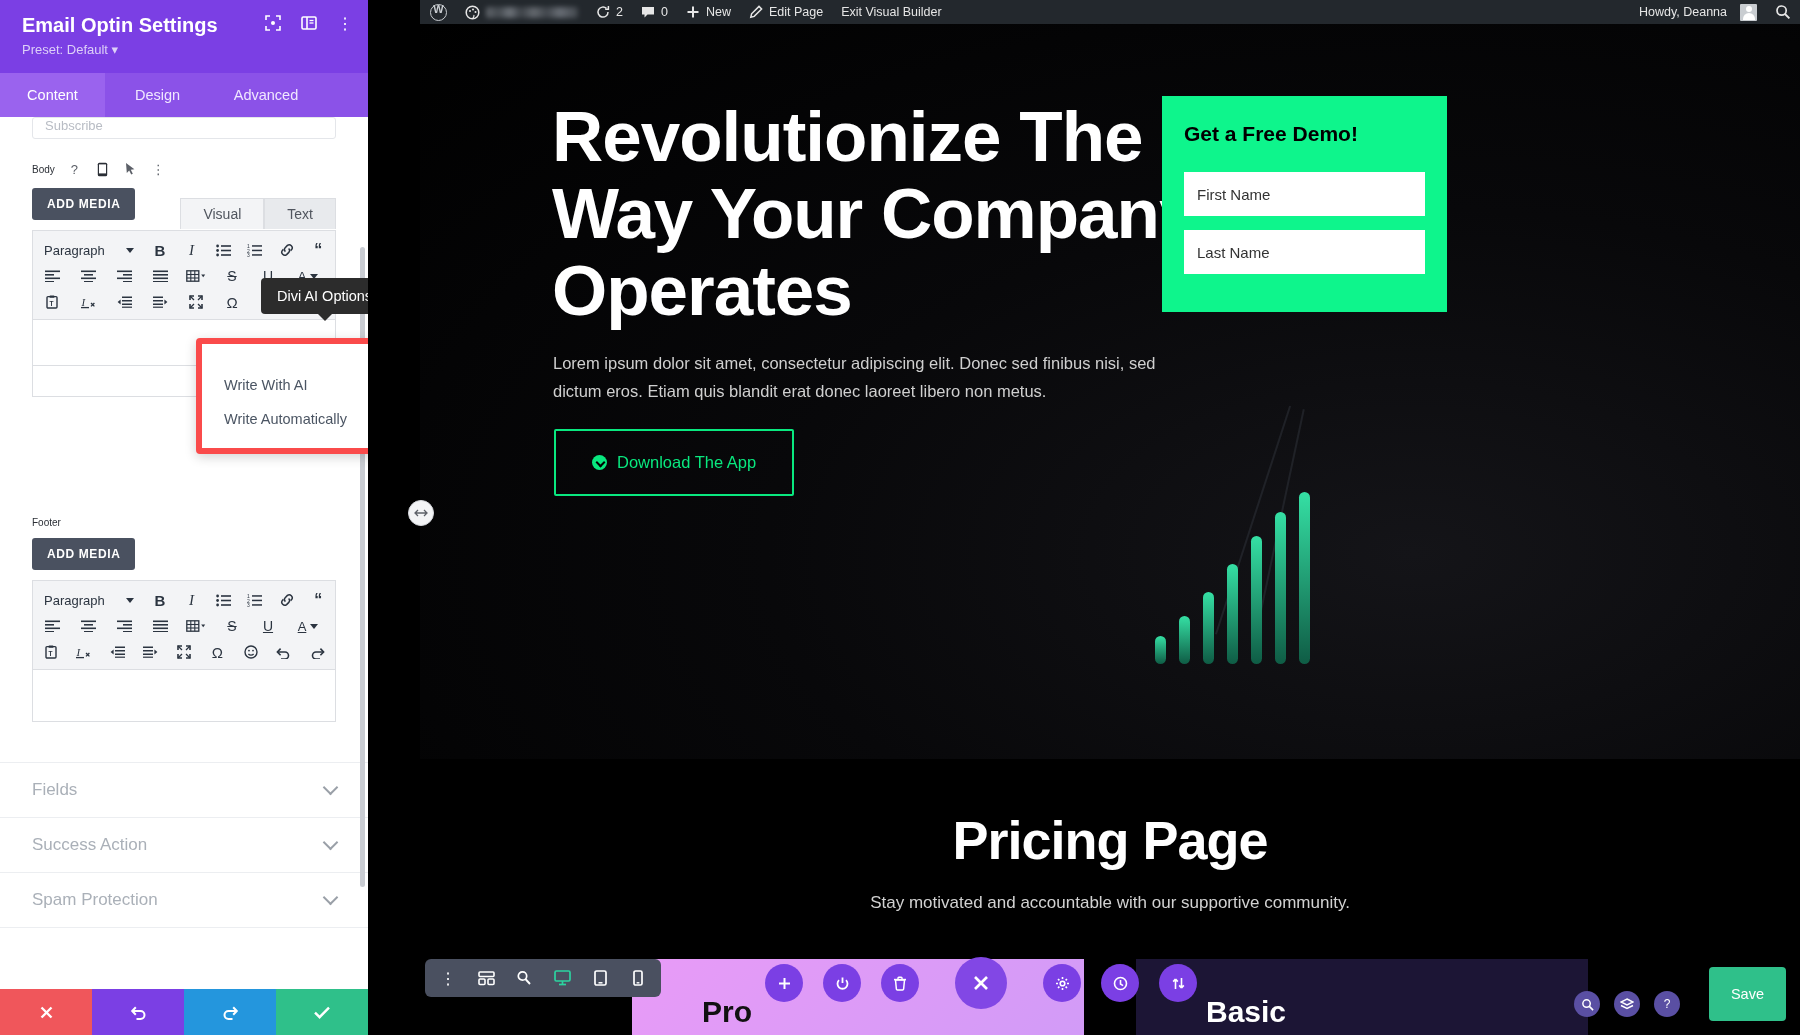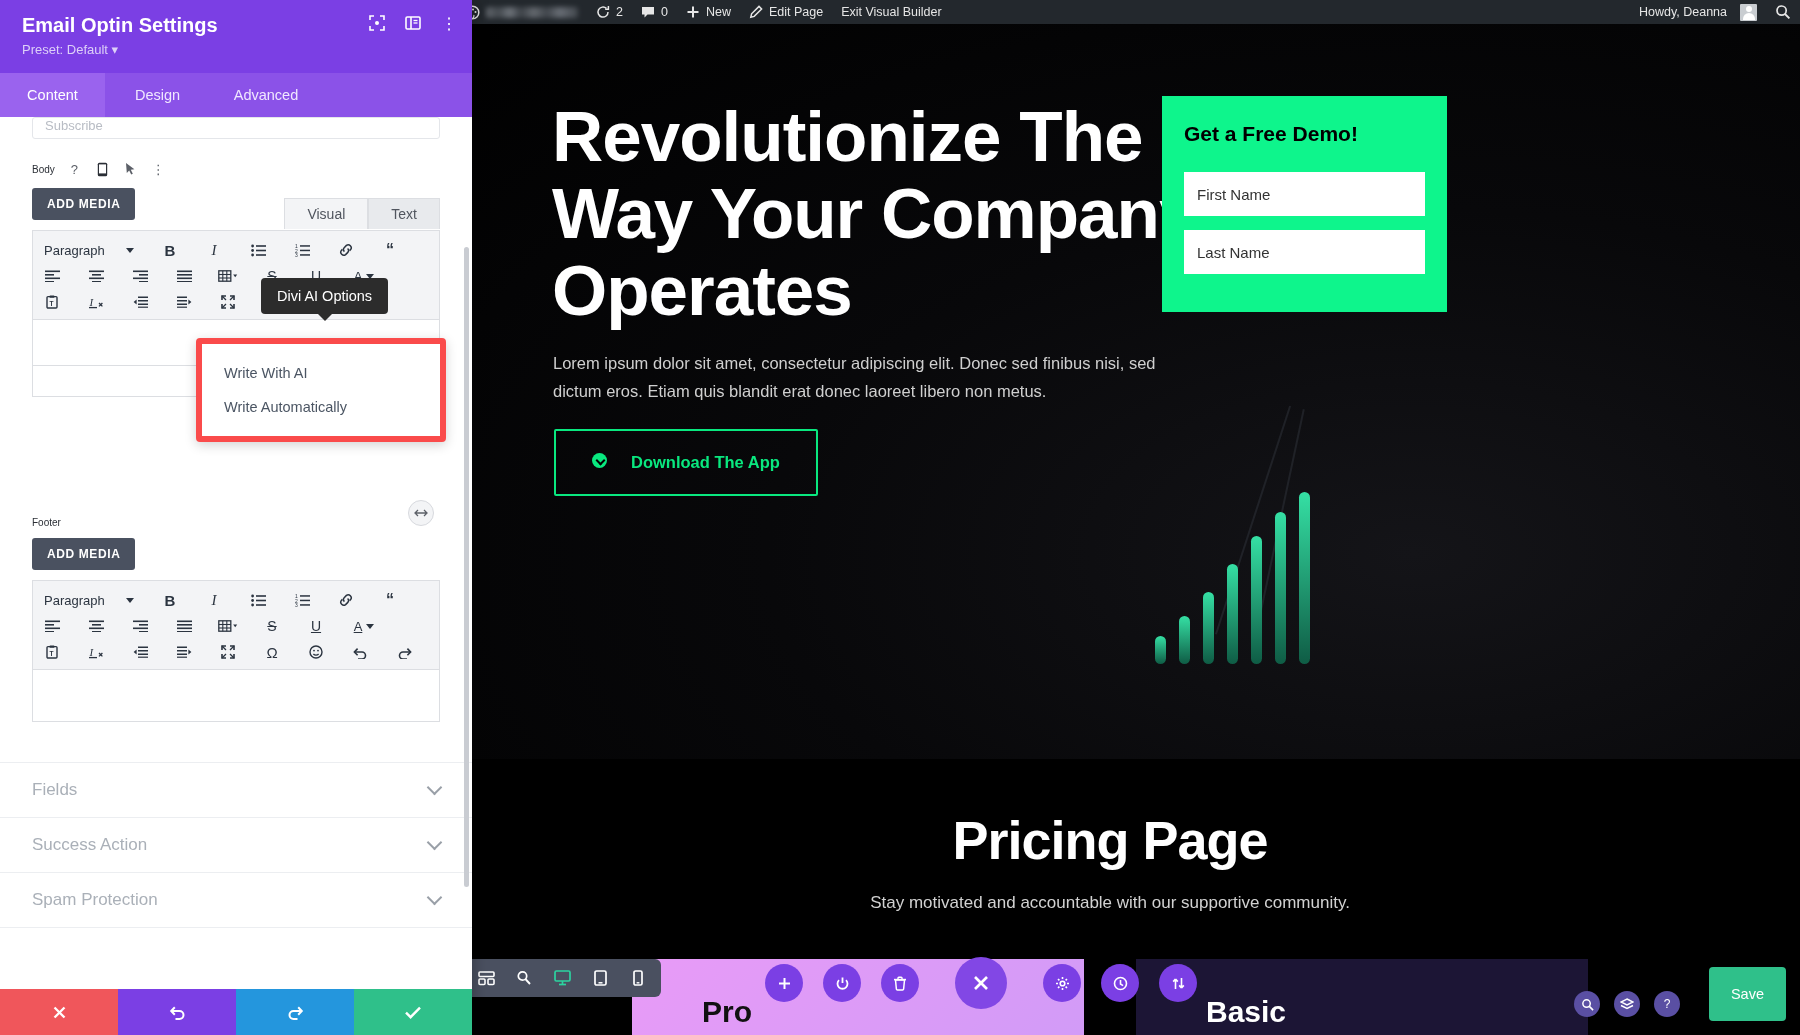--- a/index.html
+++ b/index.html
@@ -40,22 +40,22 @@
   .hero-h1 {
     position: absolute; left: 132px; top: 74px; width: 720px;
     color: #fff; font-size: 71px; line-height: 77px; font-weight: bold; letter-spacing: -1px;
   }
   .hero-p {
     position: absolute; left: 133px; top: 325px; width: 640px;
     color: #cfcfcf; font-size: 16.5px; line-height: 28px;
   }
   .hero-btn {
     position: absolute; left: 134px; top: 405px;
-    border: 2px solid #09e87f; color: #09e87f; font-size: 16.5px; font-weight: bold;
-    padding: 22px 36px; display: flex; gap: 24px; border-radius: 2px;
+    border: 2px solid #09e87f; color: #09e87f; font-size: 16.5px; font-weight: normal;
+    padding: 22px 36px; display: flex; align-items: center; gap: 10px; border-radius: 2px;
   }
   .dl-icon { width: 15px; height: 15px; border-radius: 50%; background: #09e87f; position: relative; }
   .dl-icon::after { content: ""; position: absolute; left: 5px; top: 3.5px; width: 5px; height: 5px; border-right: 2px solid #000; border-bottom: 2px solid #000; transform: rotate(45deg); }
 
   
   .bars { position: absolute; left: 735px; top: 420px; width: 300px; height: 220px; }
   .bar { position: absolute; bottom: 0; width: 11px; border-radius: 6px; background: linear-gradient(180deg,#35e0a4,#0f5c45); }
   .diag { position: absolute; background: #2e3238; opacity: .55; transform-origin: bottom left; }
 
   
@@ -97,21 +97,21 @@
   .pill-btn.active { color: #2cd3a0; }
   .circle {
     border-radius: 50%; display: flex; align-items: center; justify-content: center;
     color: #fff; background: #7b3fe4;
   }
   .c-md { width: 38px; height: 38px; font-size: 16px; }
   .c-lg { width: 52px; height: 52px; font-size: 22px; background: #8247e5; }
 
   
   #panel {
-    position: absolute; left: 0; top: 0; width: 472px; height: 1035px;
+    position: absolute; left: 0; top: 0; width: 368px; height: 1035px;
     background: #fff; z-index: 50; box-shadow: 2px 0 14px rgba(0,0,0,.25);
     display: flex; flex-direction: column;
   }
   .panel-header { background: #7b3fe4; padding: 14px 22px 16px; position: relative; }
   .panel-title { color: #fff; font-size: 20px; font-weight: bold; }
   .panel-preset { color: #ddd0f8; font-size: 13px; margin-top: 5px; }
   .hdr-icons { position: absolute; right: 14px; top: 14px; display: flex; gap: 18px; align-items: center; color: #fff; }
   .hi { width: 18px; height: 18px; display: flex; align-items: center; justify-content: center; }
 
   .panel-tabs { display: flex; background: #8b52e8; }
@@ -128,21 +128,21 @@
 
   .addmedia {
     margin-left: 32px; background: #4a5160; color: #fff; font-size: 12px; font-weight: bold;
     letter-spacing: .6px; padding: 9px 15px; display: inline-block; border-radius: 3px;
   }
   .editor-wrap { margin: 0 32px; position: relative; }
   .ed-tabs { position: absolute; right: 0; top: -32px; display: flex; }
   .ed-tab { padding: 7px 22px; font-size: 14px; color: #50555e; background: #e8eaed; border: 1px solid #dcdee2; border-bottom: none; }
   .ed-tab.active { background: #f3f4f6; }
   .ed-toolbar { background: #f3f4f6; border: 1px solid #dcdee2; padding: 6px 4px 4px; }
-  .tb-row { display: flex; align-items: center; gap: 14px; padding: 1px 0; }
+  .tb-row { display: flex; align-items: center; gap: 6px; padding: 1px 0; }
   .tb-btn { width: 30px; height: 24px; display: flex; align-items: center; justify-content: center; color: #2b3440; font-size: 14px; }
   .tb-sel { display: flex; align-items: center; gap: 6px; padding: 0 7px; height: 24px; font-size: 13px; color: #2b3440; min-width: 104px; }
   .caret { width: 0; height: 0; border-left: 4px solid transparent; border-right: 4px solid transparent; border-top: 5px solid #2b3440; }
   .ed-area { background: #fff; border: 1px solid #dcdee2; border-top: none; height: 46px; }
   .ed-area.tall { height: 52px; }
   .ai-row { display: flex; justify-content: flex-end; align-items: center; gap: 10px; padding: 5px 8px 6px; background: #fff; border: 1px solid #dcdee2; border-top: none; }
   .ai-badge {
     width: 19px; height: 19px; border-radius: 3px; background: linear-gradient(135deg,#3b82f6,#6d5ef0);
     color: #fff; font-size: 9px; font-weight: bold; display: flex; align-items: center; justify-content: center;
   }
@@ -154,21 +154,21 @@
   }
   .tooltip::after {
     content: ""; position: absolute; left: 50%; margin-left: -7px; bottom: -7px;
     border-left: 7px solid transparent; border-right: 7px solid transparent; border-top: 7px solid #2c2c2c;
   }
 
   .ai-menu {
     position: absolute; background: #fff; border: 6px solid #fa4b4b; border-radius: 4px;
     box-shadow: 0 3px 12px rgba(0,0,0,.18);
   }
-  .ai-menu-inner { background: #fff; padding: 12px 0 12px; }
+  .ai-menu-inner { background: #fff; padding: 24px 0 12px; }
   .ai-item { padding: 9px 22px; font-size: 14.5px; color: #4b5563; }
 
   .accordion { margin-top: 10px; }
   .acc-row {
     height: 55px; display: flex; align-items: center; justify-content: space-between;
     padding: 0 32px; border-top: 1px solid #eceef1; color: #aab0b8; font-size: 17px;
   }
   .chev { width: 11px; height: 11px; border-right: 2px solid #9aa0a8; border-bottom: 2px solid #9aa0a8; transform: rotate(45deg); margin-top: -5px; }
 
   .scrollbar { position: absolute; right: 3px; top: 130px; width: 5px; height: 640px; background: #c9ccd2; border-radius: 3px; }

